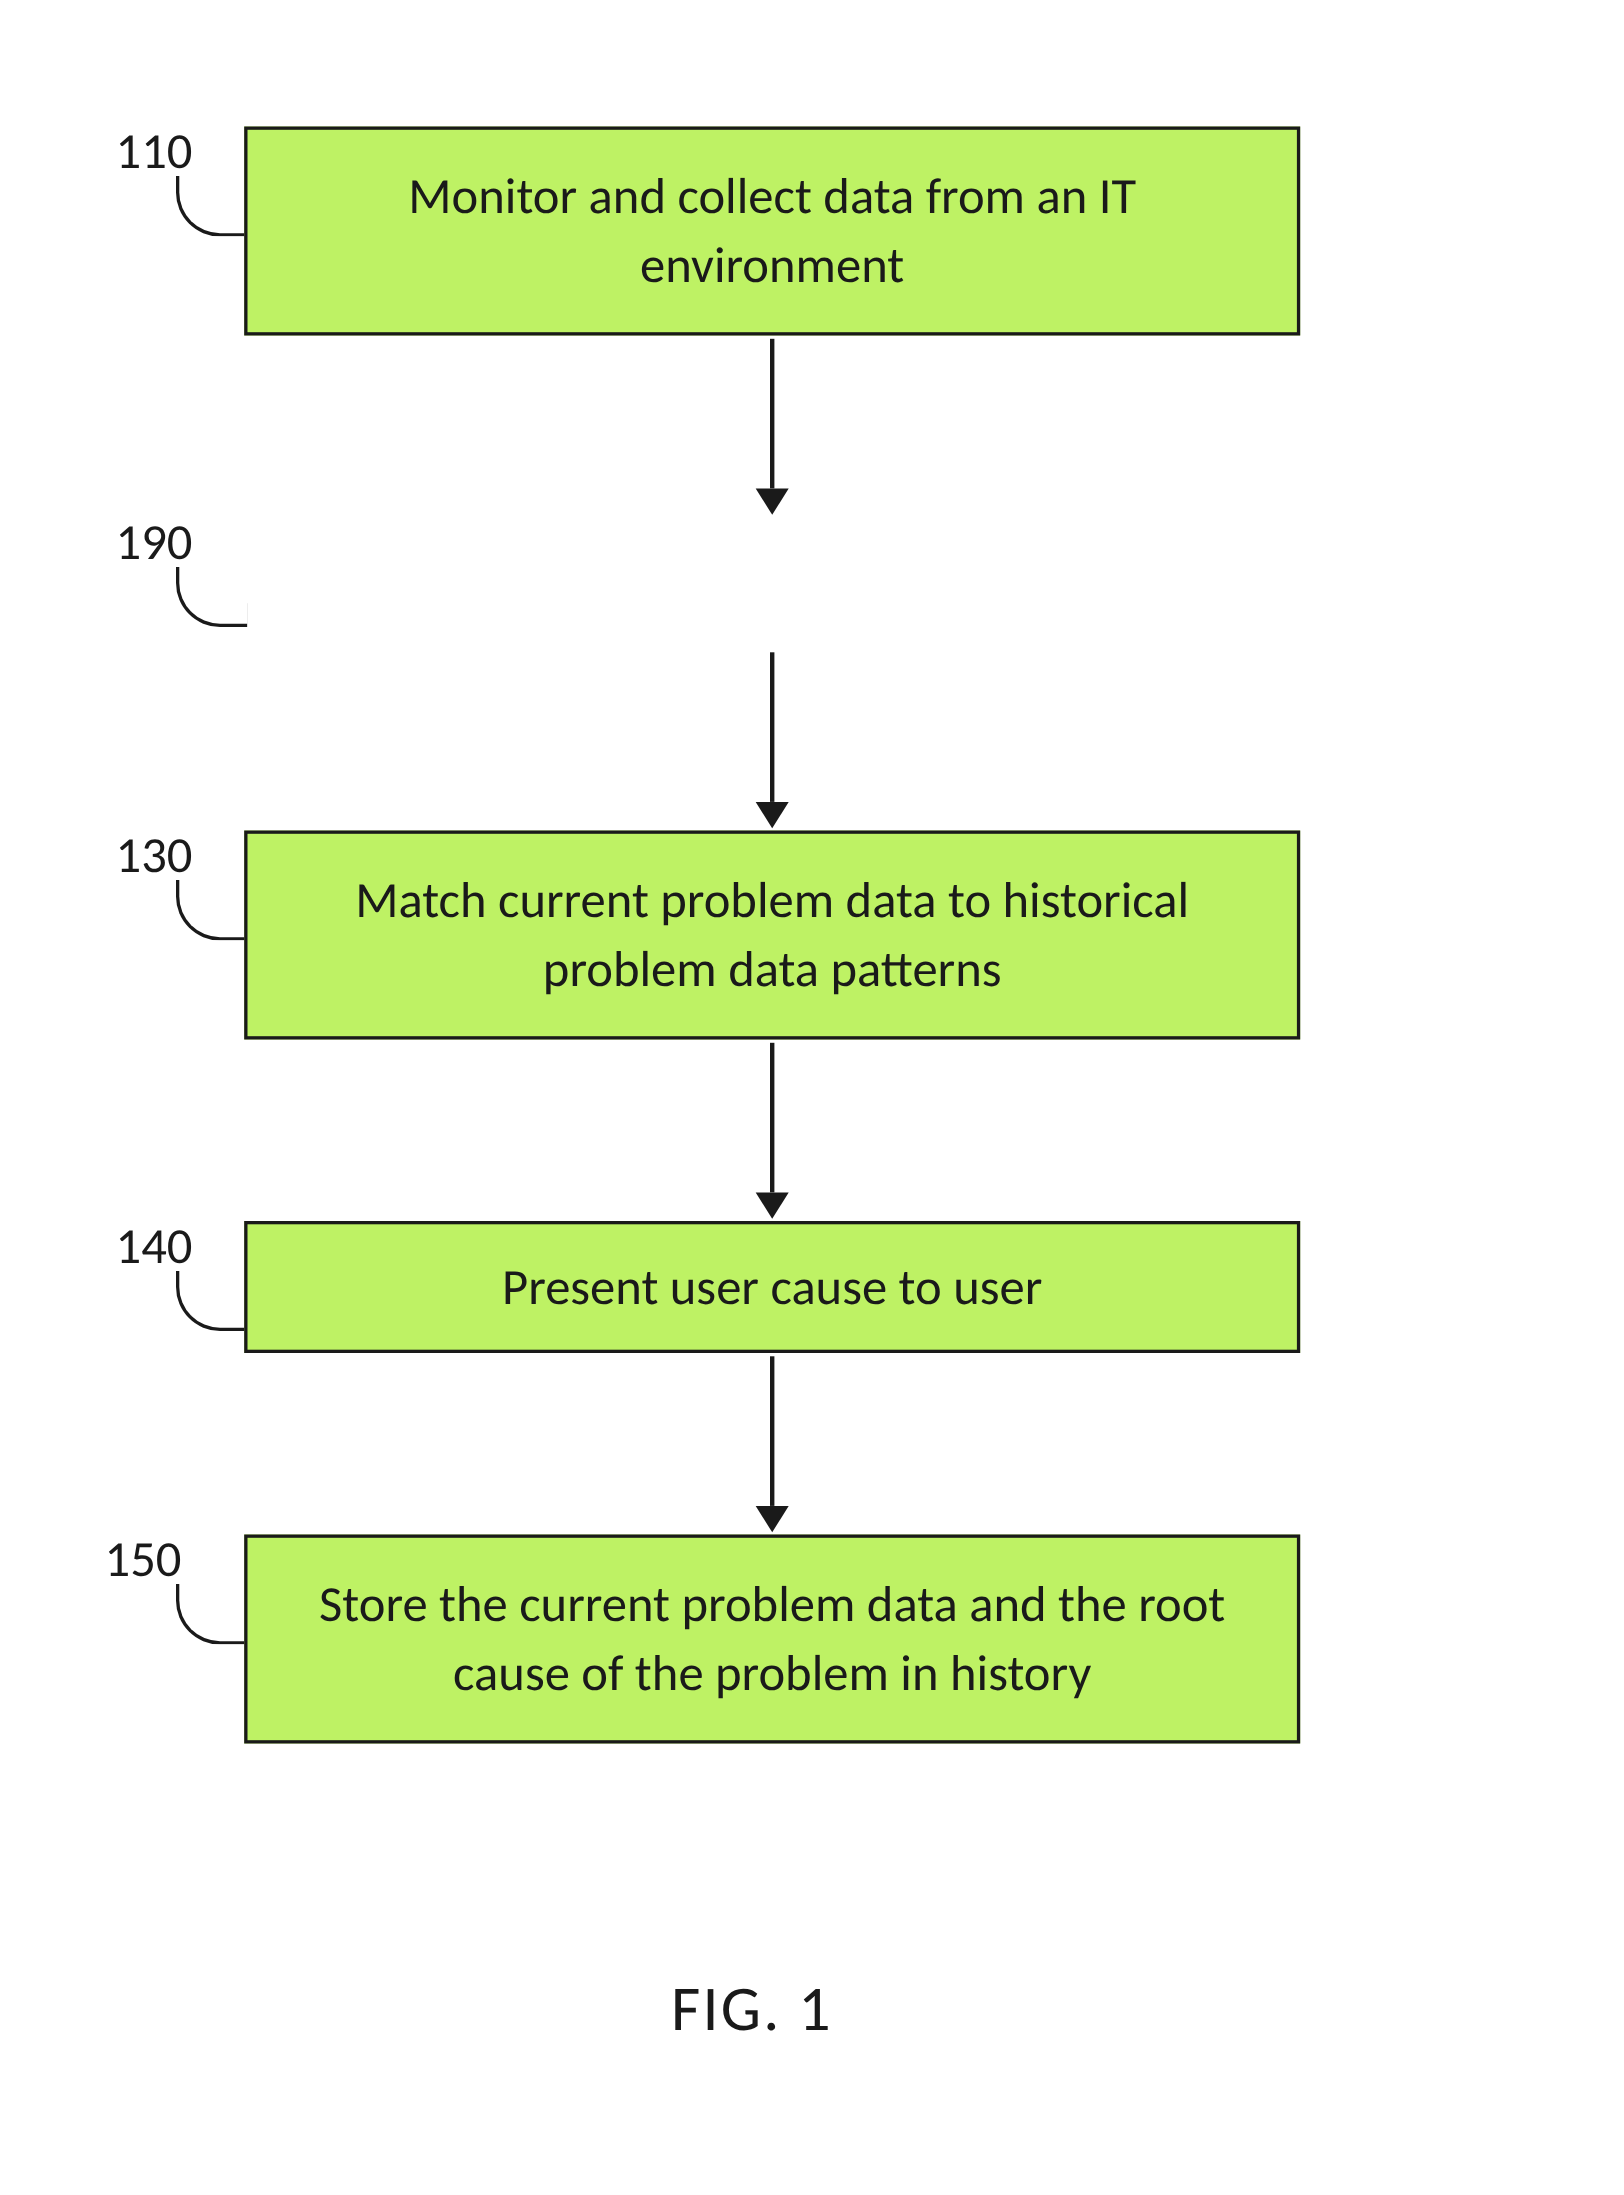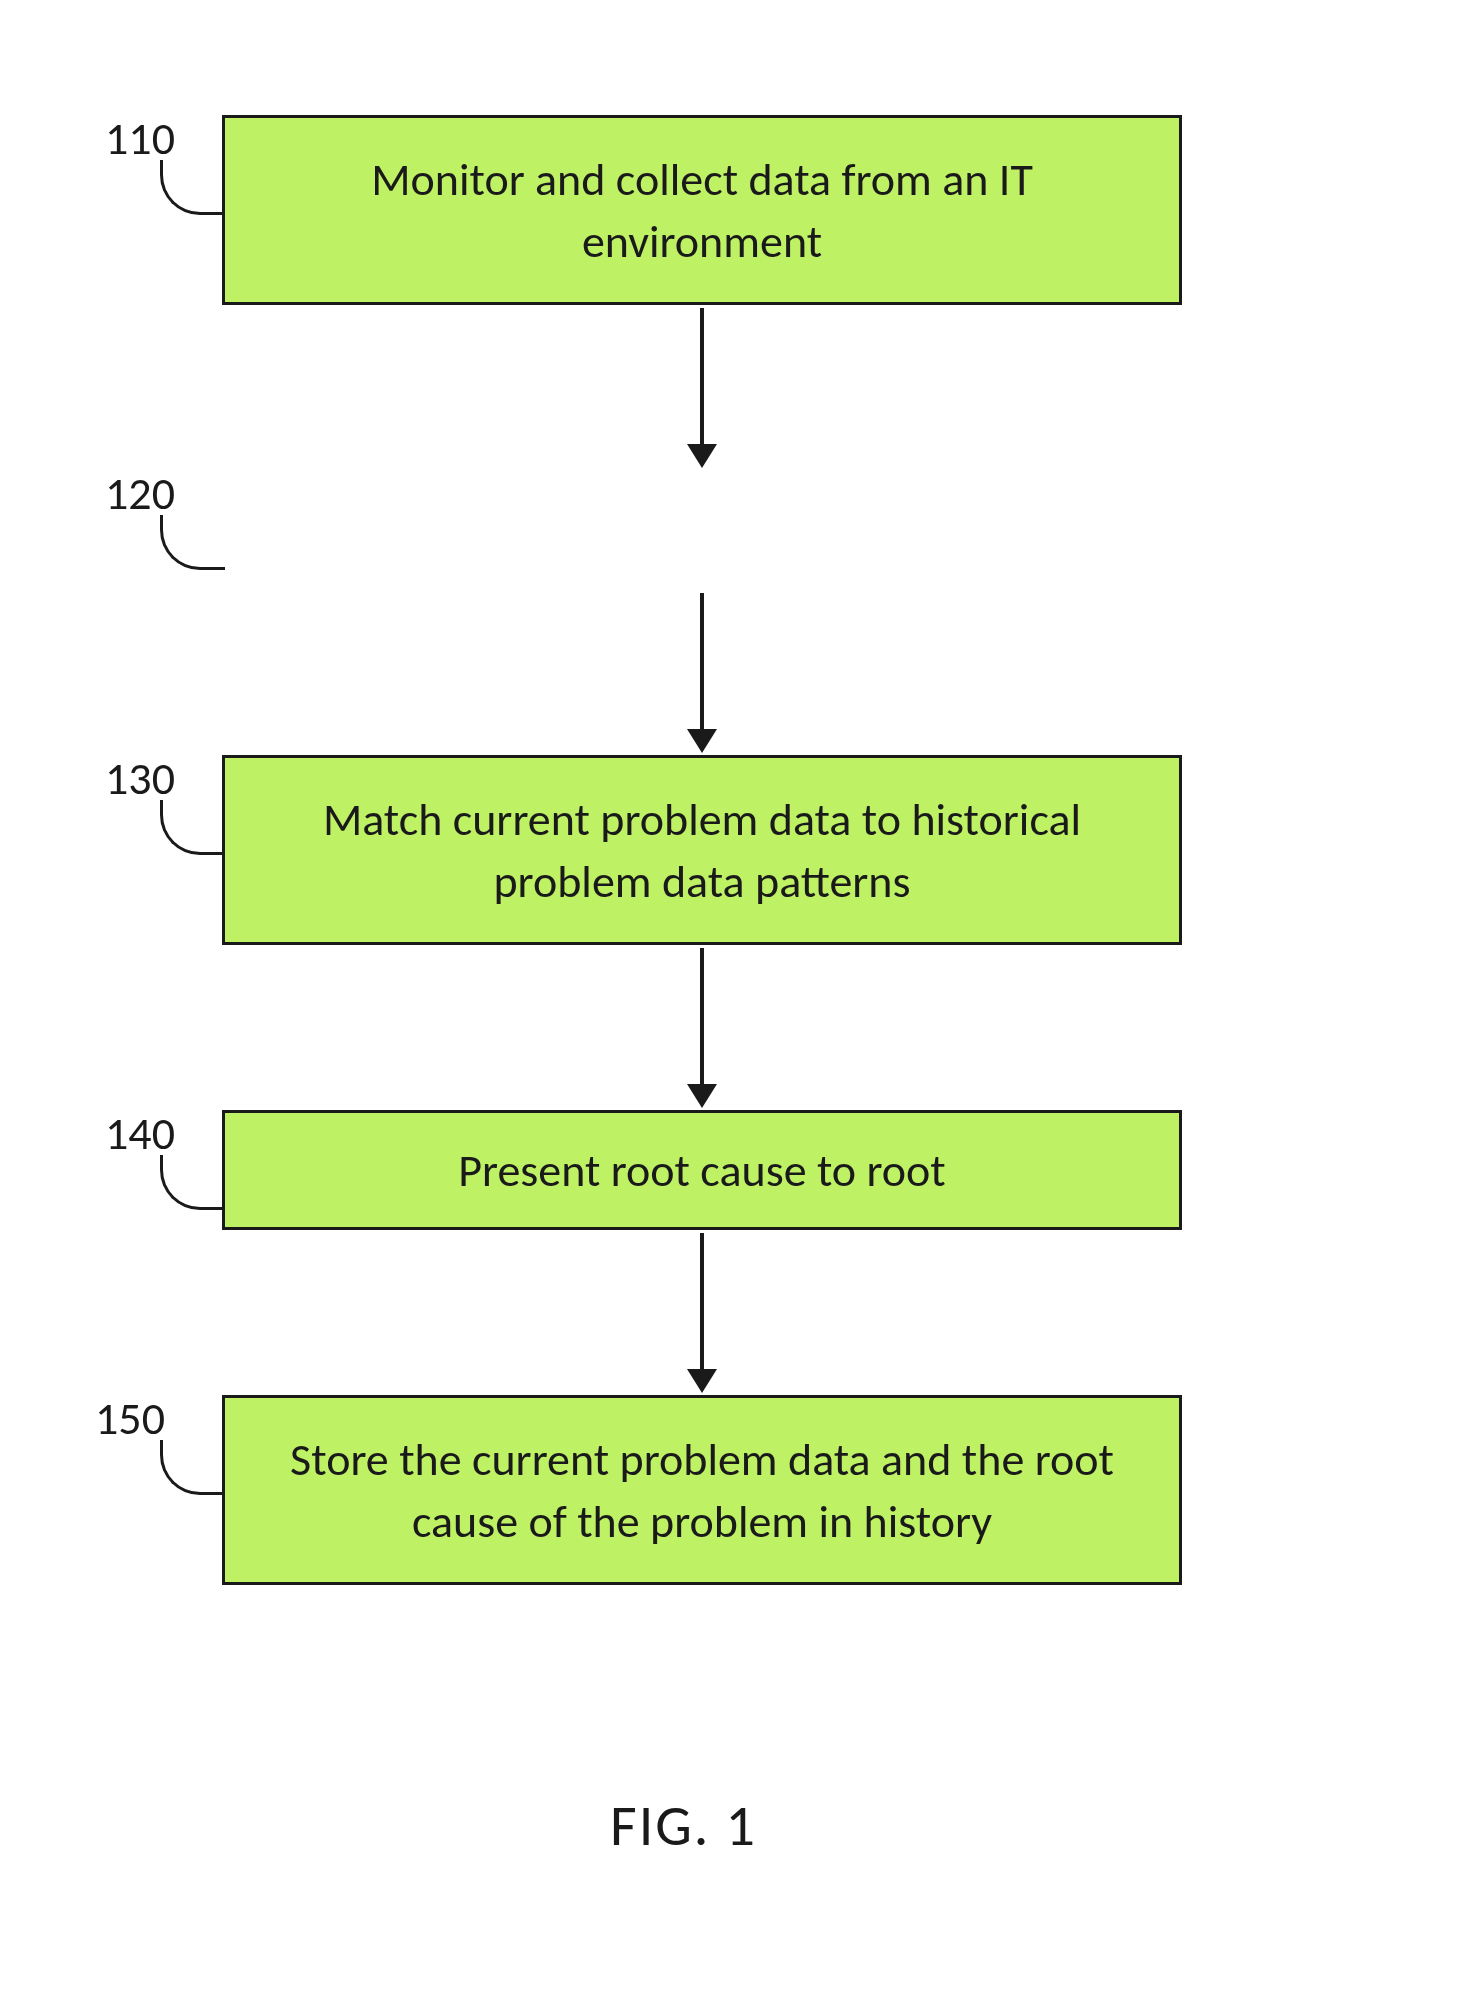--- a/index.html
+++ b/index.html
@@ -78,21 +78,21 @@
   <div class="label-tail" style="left:160px; top:160px; width:65px; height:55px;"></div>
   <div class="step-box" style="left:222px; top:115px; width:960px; height:190px;">
     <span>Monitor and collect data from an IT environment</span>
   </div>
 
   <div class="connector" style="left:686px; top:308px; height:160px;">
     <div class="shaft" style="top:0; height:136px;"></div>
     <div class="head" style="top:136px;"></div>
   </div>
 
-  <div class="step-label" style="left:85px; top:465px; width:90px;">120</div>
+  <div class="step-label" style="left:85px; top:465px; width:90px;">190</div>
   <div class="label-tail" style="left:160px; top:515px; width:65px; height:55px;"></div>
 
   <div class="connector" style="left:686px; top:593px; height:160px;">
     <div class="shaft" style="top:0; height:136px;"></div>
     <div class="head" style="top:136px;"></div>
   </div>
 
   <div class="step-label" style="left:85px; top:750px; width:90px;">130</div>
   <div class="label-tail" style="left:160px; top:800px; width:65px; height:55px;"></div>
   <div class="step-box" style="left:222px; top:755px; width:960px; height:190px;text-align:center;">
@@ -100,21 +100,21 @@
   </div>
 
   <div class="connector" style="left:686px; top:948px; height:160px;">
     <div class="shaft" style="top:0; height:136px;"></div>
     <div class="head" style="top:136px;"></div>
   </div>
 
   <div class="step-label" style="left:85px; top:1105px; width:90px;">140</div>
   <div class="label-tail" style="left:160px; top:1155px; width:65px; height:55px;"></div>
   <div class="step-box" style="left:222px; top:1110px; width:960px; height:120px;">
-    <span>Present root cause to root</span>
+    <span>Present user cause to user</span>
   </div>
 
   <div class="connector" style="left:686px; top:1233px; height:160px;">
     <div class="shaft" style="top:0; height:136px;"></div>
     <div class="head" style="top:136px;"></div>
   </div>
 
   <div class="step-label" style="left:85px; top:1390px; width:90px;text-align:center;">150</div>
   <div class="label-tail" style="left:160px; top:1440px; width:65px; height:55px;"></div>
   <div class="step-box" style="left:222px; top:1395px; width:960px; height:190px;">

